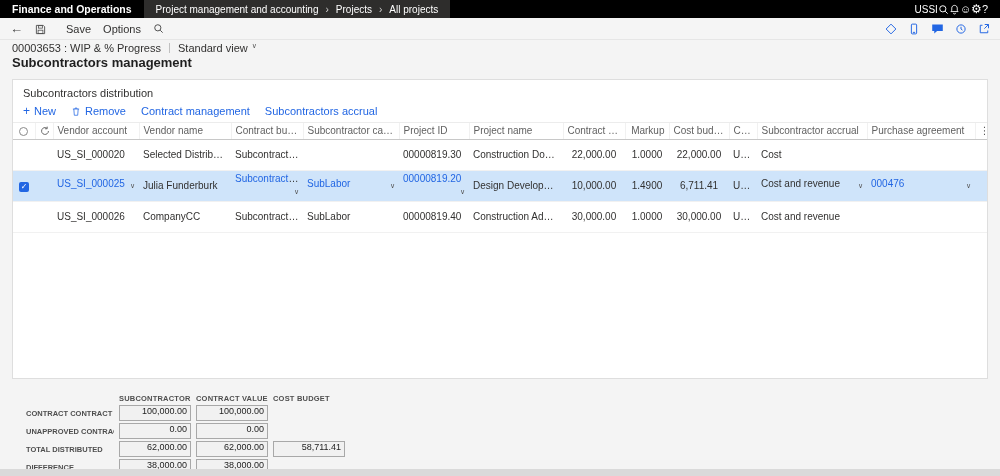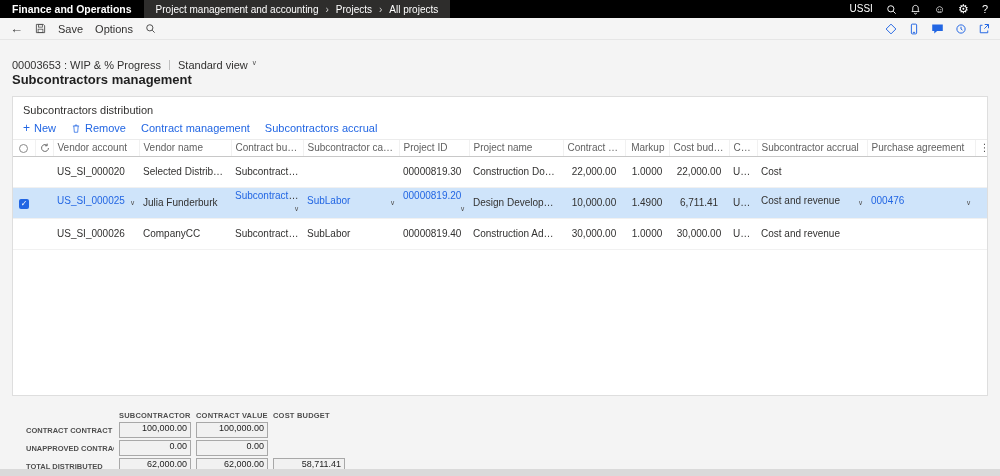--- a/index.html
+++ b/index.html
@@ -5,34 +5,34 @@
   *{box-sizing:border-box;margin:0;padding:0}
   html,body{width:1000px;height:476px;overflow:hidden}
   body{font-family:"Liberation Sans",sans-serif;background:#f4f4f4;position:relative;color:#323130}
 
   
   .topbar{height:18px;background:#000;color:#fff;display:flex;align-items:center;font-size:10.5px}
   .app-title{font-weight:bold;padding:0 12px;white-space:nowrap;cursor:pointer}
   .breadcrumb{background:#2e2d2c;height:100%;display:flex;align-items:center;padding:0 12px;gap:7px}
   .crumb{font-size:10px;color:#fff;white-space:nowrap;cursor:pointer}
   .crumb-sep{font-size:10px;color:#d0d0d0}
-  .topbar-right{margin-left:auto;display:flex;gap:13px;padding-right:12px}
+  .topbar-right{margin-left:auto;display:flex;align-items:center;padding-right:12px}
   .tb-icon{display:flex;align-items:center;cursor:pointer;font-size:11px;line-height:1}
   .company{font-size:10px;cursor:pointer}
 
   
   .actionbar{height:22px;background:#f5f5f5;border-bottom:1px solid #e6e6e6;display:flex;align-items:center;font-size:11px;padding:0 10px;gap:12px}
-  .ab-btn{display:flex;align-items:flex-start;gap:12px;cursor:pointer;color:#323130;white-space:nowrap}
+  .ab-btn{display:flex;align-items:flex-end;gap:20px;cursor:pointer;color:#323130;white-space:nowrap}
   .back{font-size:13px;color:#444;cursor:pointer}
   .actionbar-right{margin-left:auto;display:flex;align-items:center;gap:11px}
   .ab-icon{display:flex;align-items:center;cursor:pointer}
 
   
   .content{padding:0 12px}
-  .context-line{margin-top:19px;font-size:11px;display:flex;align-items:center;color:#323130}
+  .context-line{margin-top:2px;font-size:11px;display:flex;align-items:center;color:#323130}
   .ctx-divider{border-left:1px solid #c0c0c0;height:10px;margin:0 8px}
   .view-switch{display:flex;gap:4px;cursor:pointer}
   .chev-sm{font-size:7px;color:#555}
   .page-title{font-size:13px;font-weight:700;color:#1f1f1f;margin-top:1px}
 
   
   .card{margin-top:9px;background:#fff;border:1px solid #dedede;height:300px;overflow:hidden}
   .card-header{font-size:11px;font-weight:400;color:#323130;padding:7px 10px 4px}
   .grid-toolbar{display:flex;align-items:center;gap:15px;padding:2px 10px 5px;font-size:11px;color:#2266E3;border-bottom:1px solid #ececec}
   .tb-btn{display:flex;align-items:center;gap:4px;cursor:pointer;white-space:nowrap}

